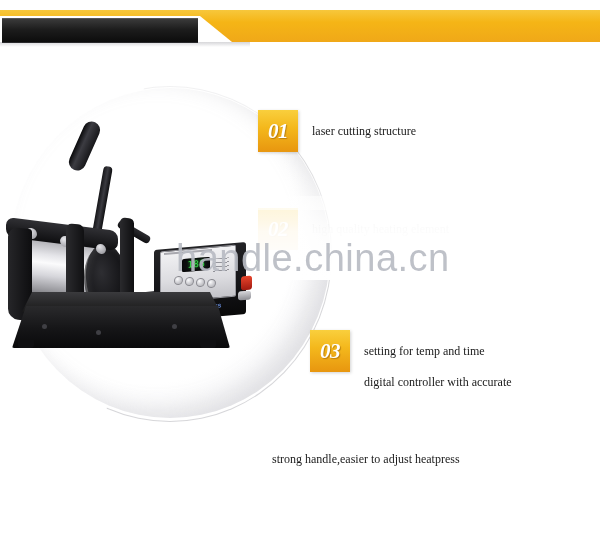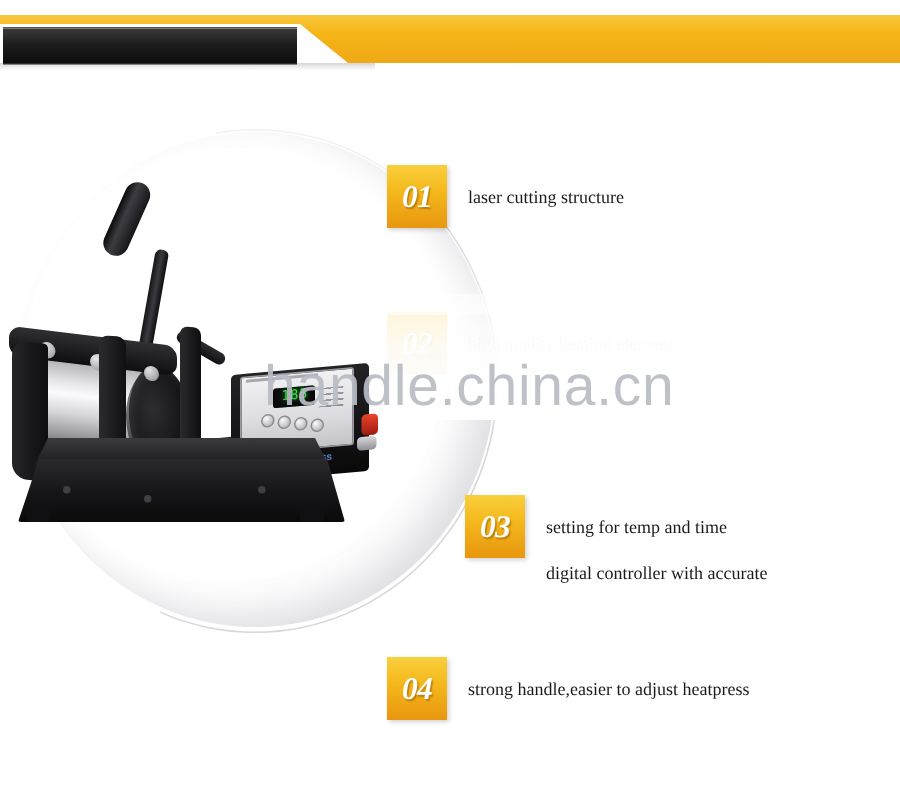--- a/index.html
+++ b/index.html
@@ -482,21 +482,20 @@
 
     <div class="feature f3">
       <div class="badge">03</div>
       <div class="feature-text">
         <span class="ln">setting for temp and time</span>
         <span class="ln">digital controller with accurate</span>
       </div>
     </div>
 
     <div class="feature f4">
-      <div class="badge">04</div>
       <div class="feature-text">
         <span class="ln">strong handle,easier to adjust heatpress</span>
       </div>
     </div>
   </div>
 
   <div class="fade-veil2"></div>
   <div class="fade-veil"></div>
 
   <div class="watermark">handle.china.cn</div>

